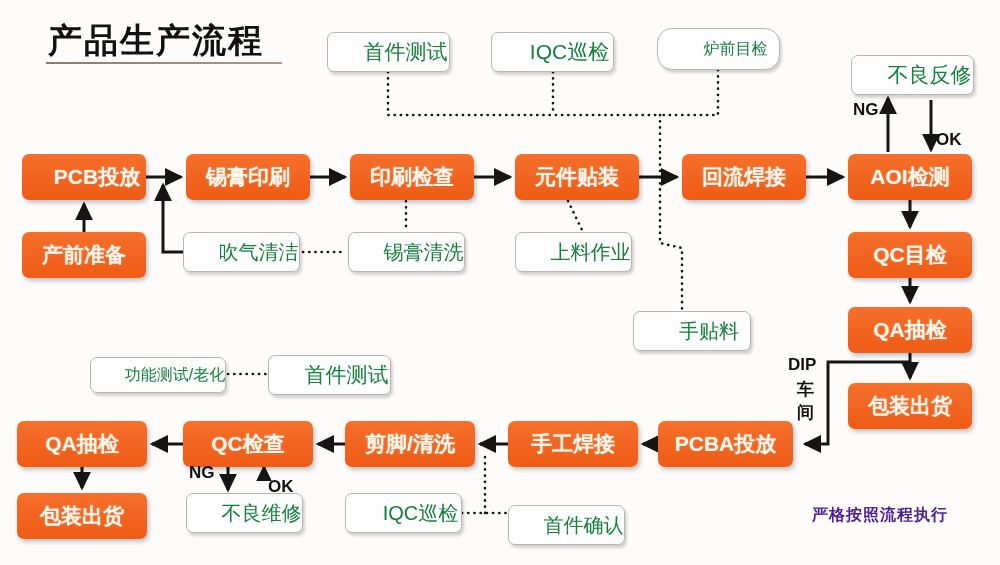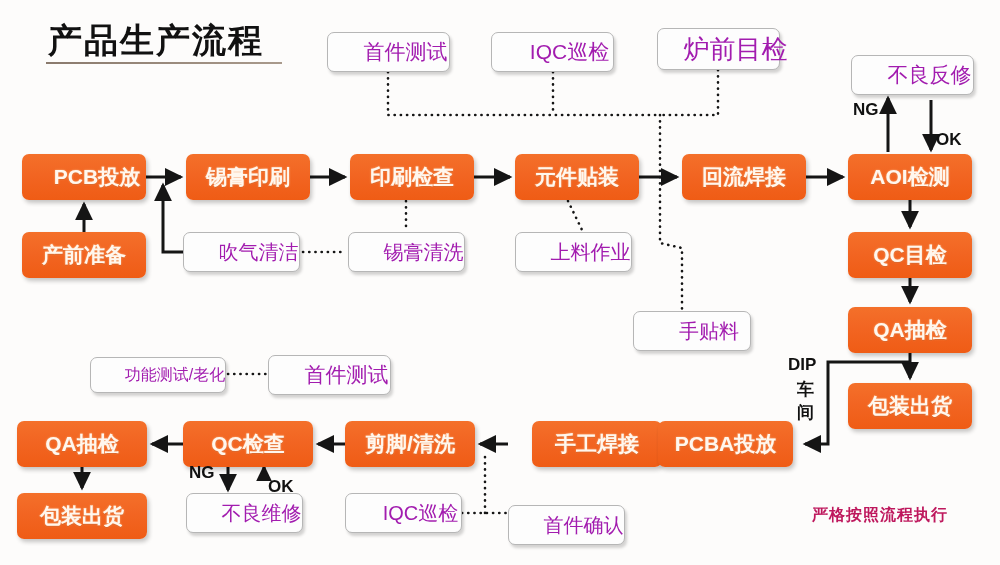--- a/index.html
+++ b/index.html
@@ -40,21 +40,21 @@
     border-radius:7px;
     color:#fff7ee;
     font-weight:bold;
     text-shadow:0 0 2px rgba(255,190,140,.9),0 1px 0 rgba(150,50,0,.35);
     box-shadow:2px 3px 4px rgba(0,0,0,.22);
   }
   .node.white{
     background:#fdfdfd;
     border:1px solid #b6b6b6;
     border-radius:7px;
-    color:#a21caf;
+    color:#15803d;
     box-shadow:2px 3px 3px rgba(0,0,0,.17);
     font-weight:normal;
     padding-left:34px;
   }
 
   
   svg.links{position:absolute;left:0;top:0;width:1000px;height:565px;overflow:visible;}
   .solid{stroke:#151515;stroke-width:3;fill:none;}
   .dotted{stroke:#151515;stroke-width:2.6;fill:none;stroke-linecap:round;stroke-dasharray:0.2 6;}
 
@@ -62,21 +62,21 @@
   .lbl{
     position:absolute;
     font-weight:bold;
     color:#111;
     white-space:nowrap;
     user-select:none;
   }
   .footer-note{
     position:absolute;
     font-weight:bold;
-    color:#be185d;
+    color:#4c1d95;
     letter-spacing:1px;
     white-space:nowrap;
   }
 </style>
 </head>
 <body>
 
 <div id="stage">
 
   <div class="title" style="left:48px;top:18px;">产品生产流程</div>
@@ -144,26 +144,26 @@
       <div class="node orange" style="left: 515px; top: 154px; width: 124px; height: 46px; font-size: 21px;">元件贴装</div>
       <div class="node orange" style="left: 682px; top: 154px; width: 124px; height: 46px; font-size: 21px;">回流焊接</div>
       <div class="node orange" style="left: 848px; top: 154px; width: 124px; height: 46px; font-size: 21px;">AOI检测</div>
       <div class="node orange" style="left: 22px; top: 232px; width: 124px; height: 46px; font-size: 21px;">产前准备</div>
       <div class="node orange" style="left: 848px; top: 232px; width: 124px; height: 46px; font-size: 21px;">QC目检</div>
       <div class="node orange" style="left: 848px; top: 307px; width: 124px; height: 46px; font-size: 21px;">QA抽检</div>
       <div class="node orange" style="left: 848px; top: 383px; width: 124px; height: 46px; font-size: 21px;">包装出货</div>
       <div class="node orange" style="left: 17px; top: 421px; width: 130px; height: 46px; font-size: 21px;">QA抽检</div>
       <div class="node orange" style="left: 183px; top: 421px; width: 130px; height: 46px; font-size: 21px;">QC检查</div>
       <div class="node orange" style="left: 345px; top: 421px; width: 130px; height: 46px; font-size: 21px;">剪脚/清洗</div>
-      <div class="node orange" style="left: 508px; top: 421px; width: 130px; height: 46px; font-size: 21px; margin-left: 24px;">手工焊接</div>
+      <div class="node orange" style="left: 508px; top: 421px; width: 130px; height: 46px; font-size: 21px;">手工焊接</div>
       <div class="node orange" style="left: 658px; top: 421px; width: 135px; height: 46px; font-size: 21px;">PCBA投放</div>
       <div class="node orange" style="left: 17px; top: 493px; width: 130px; height: 46px; font-size: 21px;">包装出货</div>
       <div class="node white" style="left: 327px; top: 32px; width: 123px; height: 40px; font-size: 21px;">首件测试</div>
       <div class="node white" style="left: 491px; top: 32px; width: 123px; height: 40px; font-size: 21px;">IQC巡检</div>
-      <div class="node white" style="left: 657px; top: 28px; width: 123px; height: 42px; font-size: 26px;">炉前目检</div>
+      <div class="node white" style="left: 657px; top: 28px; width: 123px; height: 42px; font-size: 16px; border-radius: 15px;">炉前目检</div>
       <div class="node white" style="left: 851px; top: 55px; width: 123px; height: 40px; font-size: 21px;">不良反修</div>
       <div class="node white" style="left: 183px; top: 232px; width: 117px; height: 40px; font-size: 20px;">吹气清洁</div>
       <div class="node white" style="left: 348px; top: 232px; width: 117px; height: 40px; font-size: 20px;">锡膏清洗</div>
       <div class="node white" style="left: 515px; top: 232px; width: 117px; height: 40px; font-size: 20px;">上料作业</div>
       <div class="node white" style="left: 633px; top: 311px; width: 118px; height: 40px; font-size: 20px;">手贴料</div>
       <div class="node white" style="left: 90px; top: 357px; width: 136px; height: 36px; font-size: 16px;">功能测试/老化</div>
       <div class="node white" style="left: 268px; top: 355px; width: 123px; height: 40px; font-size: 21px;">首件测试</div>
       <div class="node white" style="left: 186px; top: 493px; width: 117px; height: 40px; font-size: 20px;">不良维修</div>
       <div class="node white" style="left: 345px; top: 493px; width: 117px; height: 40px; font-size: 20px;">IQC巡检</div>
       <div class="node white" style="left: 508px; top: 493px; width: 117px; height: 40px; font-size: 20px; margin-top: 12px;">首件确认</div>

